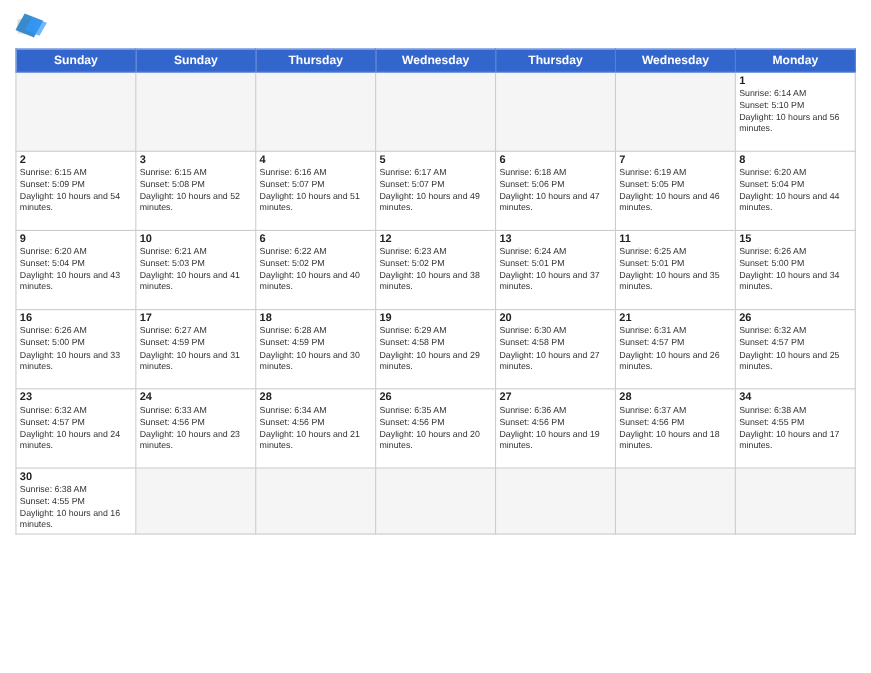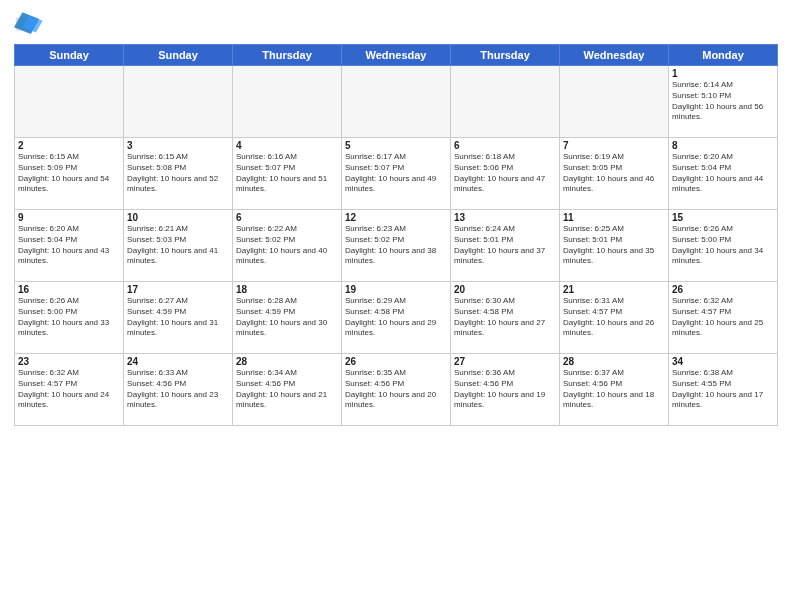--- a/index.html
+++ b/index.html
@@ -255,15 +255,27 @@
           </td>
           <td>
             <span class="day-num">28</span>
             <div class="day-info">Sunrise: 6:37 AM<br>Sunset: 4:56 PM<br>Daylight: 10 hours and 18 minutes.</div>
           </td>
           <td>
             <span class="day-num">34</span>
             <div class="day-info">Sunrise: 6:38 AM<br>Sunset: 4:55 PM<br>Daylight: 10 hours and 17 minutes.</div>
           </td>
         </tr>
+        <tr class="last-row">
+          <td>
+            <span class="day-num">30</span>
+            <div class="day-info">Sunrise: 6:38 AM<br>Sunset: 4:55 PM<br>Daylight: 10 hours and 16 minutes.</div>
+          </td>
+          <td class="empty"></td>
+          <td class="empty"></td>
+          <td class="empty"></td>
+          <td class="empty"></td>
+          <td class="empty"></td>
+          <td class="empty"></td>
+        </tr>
       </tbody>
   </table>
 </div>
 
 </body></html>

